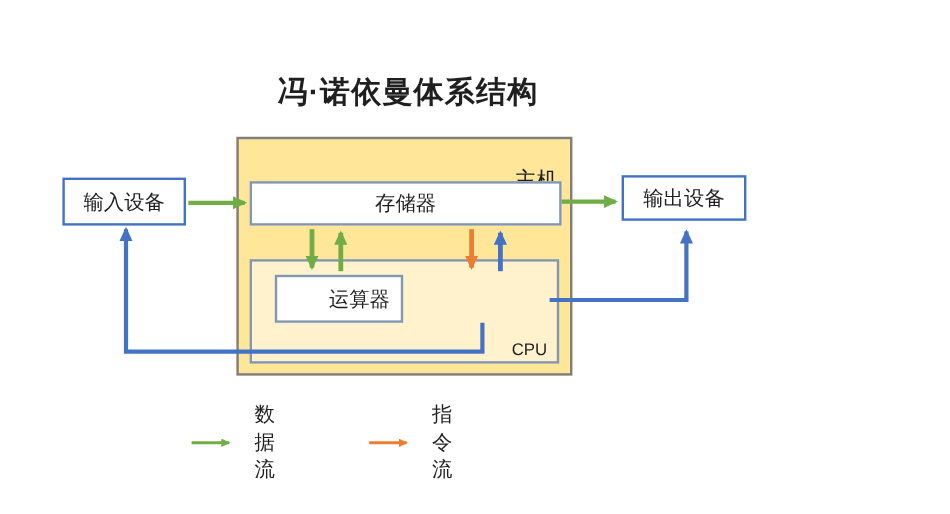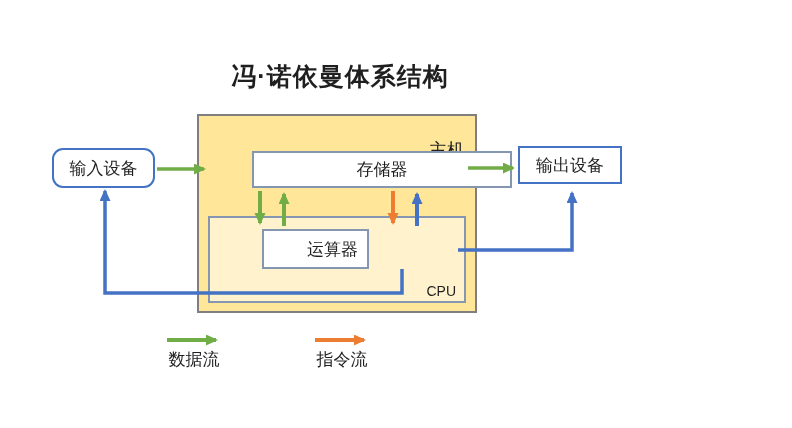--- a/index.html
+++ b/index.html
@@ -30,41 +30,41 @@
     border:2px solid var(--inner-box-border,#8496B0);
     box-sizing:border-box;z-index:2;
   }
   .cpu-label{
     position:absolute;bottom:2px;right:8px;font-size:14px;
   }
   .box{
     position:absolute;display:flex;align-items:center;justify-content:center;
     background:#fff;box-sizing:border-box;font-size:17px;z-index:3;
   }
-  .inner{border:2px solid var(--inner-box-border,#8496B0);margin-left:44px;}
+  .inner{border:2px solid var(--inner-box-border,#8496B0);}
   .device{border:2px solid var(--device-box-border,#4472C4);}
   .memory{left:208px;top:151px;width:260px;height:37px;}
-  .alu{left:218px;top:229px;width:107px;height:40px;padding-left:34px;}
+  .alu{left:229px;top:229px;width:107px;height:40px;padding-left:34px;}
   .cu{left:352px;top:229px;width:106px;height:40px;}
-  .input-device{left:52px;top:148px;width:103px;height:40px;border-radius:11px;}
+  .input-device{left:52px;top:148px;width:103px;height:40px;}
   .output-device{left:518px;top:146px;width:104px;height:38px;}
   .arrows{
     position:absolute;left:0;top:0;width:792px;height:428px;
     z-index:4;pointer-events:none;
   }
   .stroke-green{stroke:var(--data-flow-green,#70AD47);}
   .stroke-orange{stroke:var(--instruction-flow-orange,#ED7D31);}
   .stroke-blue{stroke:var(--control-flow-blue,#4472C4);}
   .fill-green{fill:var(--data-flow-green,#70AD47);}
   .fill-orange{fill:var(--instruction-flow-orange,#ED7D31);}
   .fill-blue{fill:var(--control-flow-blue,#4472C4);}
   path.flow{fill:none;stroke-linejoin:miter;}
   .legend-item{
-    position:absolute;width:70px;display:flex;flex-direction:column;
-    align-items:center;gap:2px;top:334px;
+    position:absolute;width:70px;display:flex;flex-direction:row;
+    align-items:center;gap:2px;top:334px;text-align:right;
   }
   .legend-item .legend-label{font-size:17px;}
   .legend-1{left:159px;}
   .legend-2{left:307px;}
   .legend-3{left:457px;}
 </style>
 </head>
 <body>
 
 <div class="canvas">

